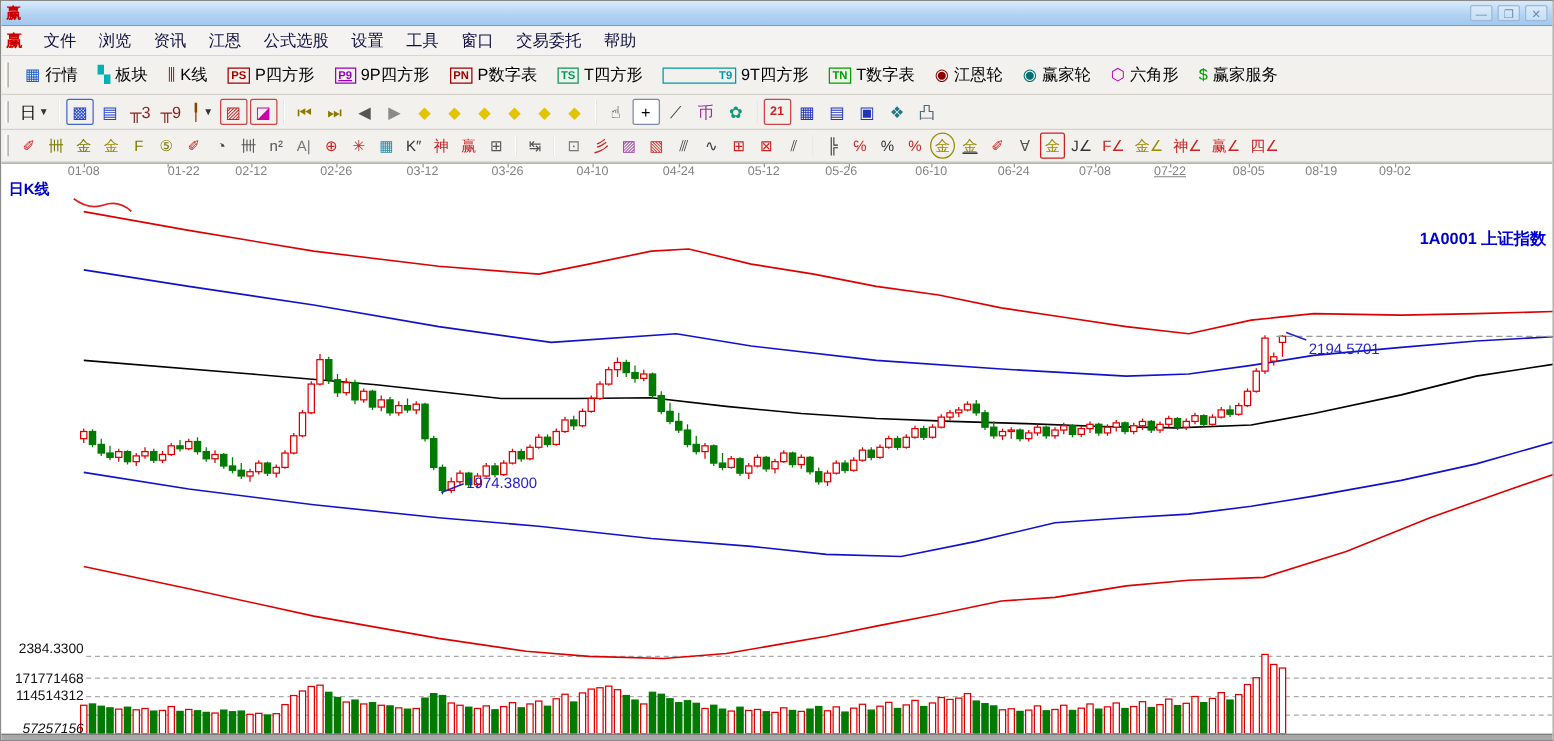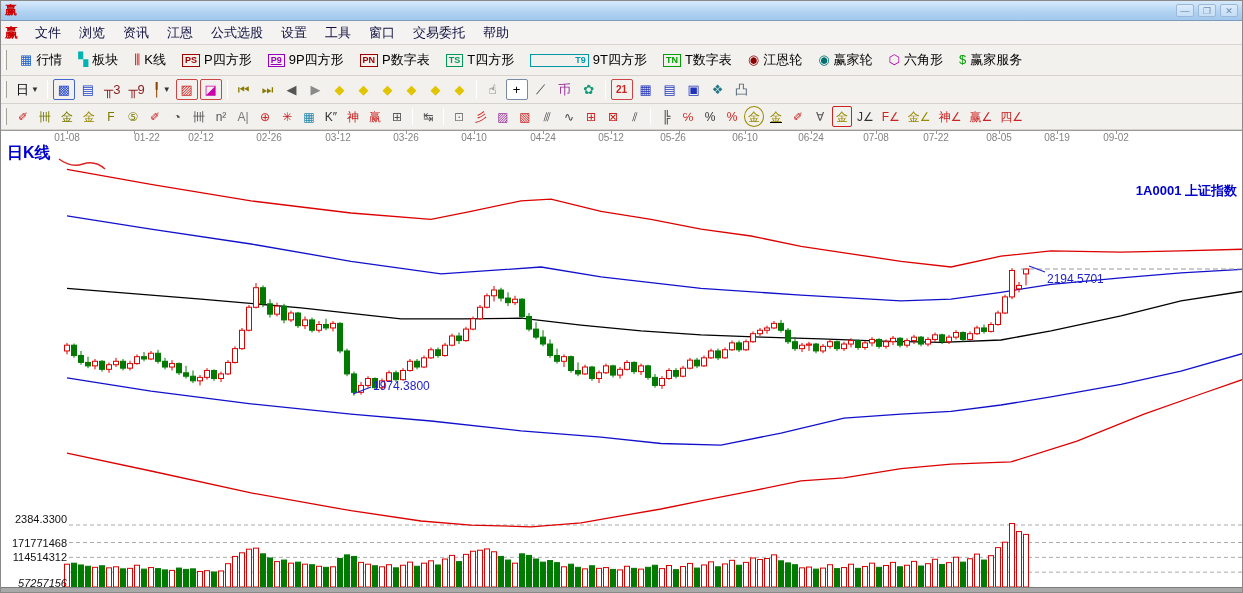--- a/index.html
+++ b/index.html
@@ -44,21 +44,21 @@
   #tb-draw .ibtn{font-size:12px;min-width:20px;}
   
   #datestrip{position:absolute;left:0;top:129px;width:100%;height:12px;background:#fff;
     border-top:1px solid #9a9a9a;}
   .dtick{position:absolute;top:0;width:1px;height:3px;background:#999;}
   .dlab{position:absolute;top:1px;transform:translateX(-50%);font-size:10px;color:#828282;white-space:nowrap;}
   
   #chart{position:absolute;left:0;top:141px;width:100%;height:445px;background:#fff;}
   #chart-svg{position:absolute;left:0;top:0;}
   .ovl{position:absolute;white-space:nowrap;}
-  #kline-mode{left:6px;top:1px;font-size:16px;font-weight:bold;color:#0000cc;}
+  #kline-mode{left:6px;top:1px;font-size:12px;font-weight:bold;color:#0000cc;}
   #symbol-label{right:5px;top:0px;font-size:13px;font-weight:bold;color:#0000cc;margin-top:40px;}
   #ind-header{left:57px;top:3px;font-size:12px;display:flex;gap:14px;}
   #ind-header .iname{color:#000;}
   #axis-labels div{position:absolute;left:4px;width:62px;text-align:right;font-size:11px;color:#111;}
   .anno{position:absolute;font-size:12px;color:#2222cc;}
   
   #bottomframe{position:absolute;left:0;top:586px;width:100%;height:7px;background:#a9a9a9;border-top:1px solid #7d7d7d;}
 </style>
 </head>
 <body>

